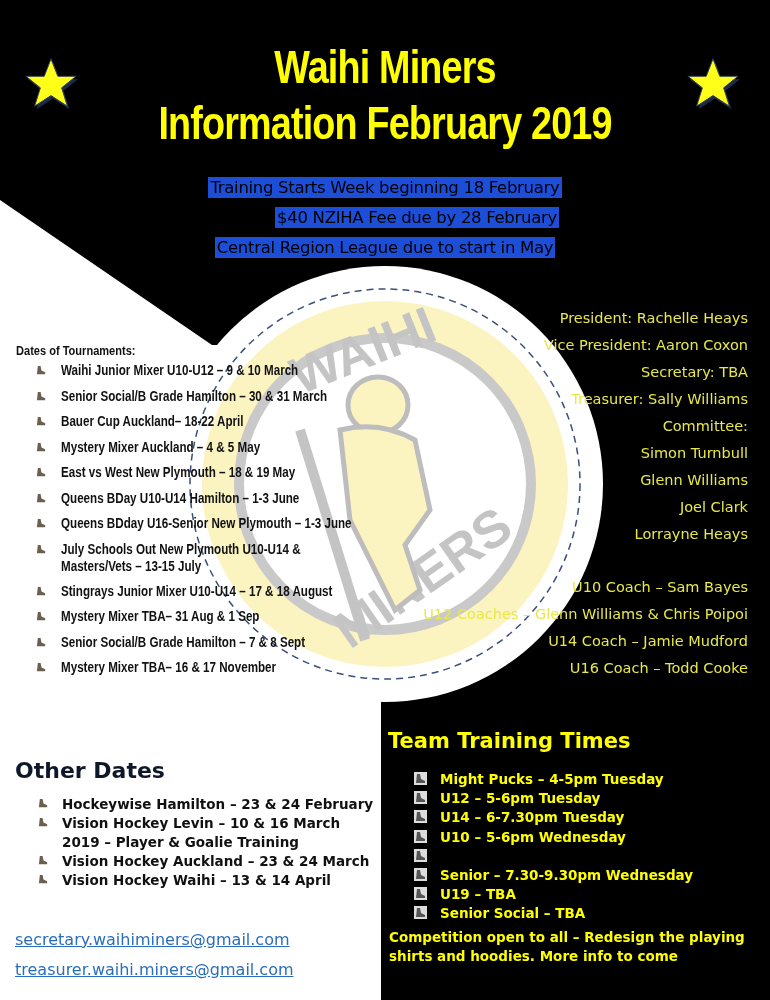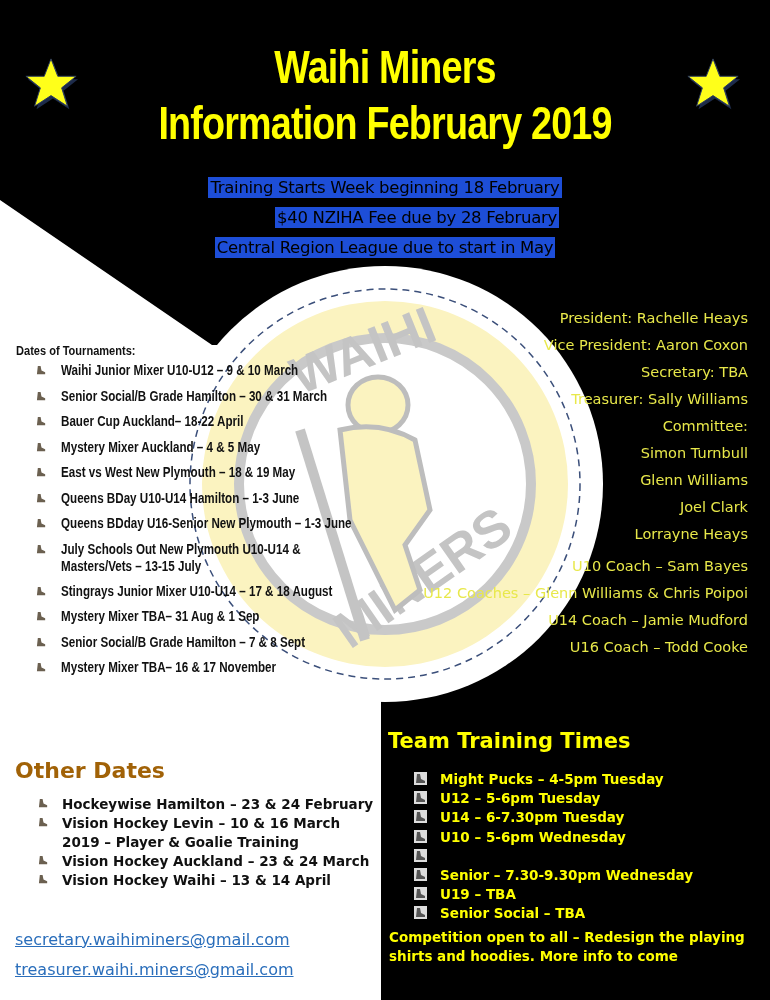--- a/index.html
+++ b/index.html
@@ -13,28 +13,28 @@
   .notice { left: 0; width: 770px; text-align: center; }
   .notice span { background: #1d4ed8; color: #000; font-family: "DejaVu Sans", sans-serif; font-size: 16.5px; padding: 1px 2px; letter-spacing: -0.3px; }
   .tour-h { left: 16px; top: 343px; font-family: "Liberation Sans", sans-serif; font-weight: bold; font-size: 13px; color: #111; transform: scaleX(0.85); transform-origin: left; }
   .tour-list { left: 36px; top: 362px; width: 340px; margin: 0; padding: 0; list-style: none; }
   .tour-list li { position: relative; padding-left: 25px; height: 25.5px; font-family: "Liberation Sans", sans-serif; font-weight: bold; font-size: 14px; color: #111; line-height: 17px; white-space: nowrap; }
   .tour-list li .t { display: inline-block; transform: scaleX(0.83); transform-origin: left; }
   .tour-list li.two { height: 42px; }
   .skate { position: absolute; left: 0; top: 3px; width: 11px; height: 11px; }
   .committee { right: 22px; top: 308px; text-align: right; color: #e8e84a; font-family: "DejaVu Sans", sans-serif; font-size: 14.5px; }
   .committee div { height: 27px; line-height: 20px; }
-  .coaches { right: 22px; top: 556px; text-align: right; color: #e8e84a; font-family: "DejaVu Sans", sans-serif; font-size: 14.5px; }
+  .coaches { right: 22px; top: 577px; text-align: right; color: #e8e84a; font-family: "DejaVu Sans", sans-serif; font-size: 14.5px; }
   .coaches div { height: 27px; line-height: 20px; }
   .ttt-h { left: 388px; top: 729px; color: #ffff00; font-family: "DejaVu Sans", sans-serif; font-weight: bold; font-size: 21px; }
   .ttt-list { left: 410px; top: 766px; margin: 4px; padding: 0; list-style: none; }
   .ttt-list li { position: relative; padding-left: 26px; height: 19.2px; color: #ffff00; font-family: "DejaVu Sans", sans-serif; font-weight: bold; font-size: 13.5px; line-height: 18px; white-space: nowrap; }
   .ttt-list .skatebox { position: absolute; left: 0; top: 2px; width: 13px; height: 13px; background: #ddd; }
   .comp { left: 389px; top: 928px; width: 370px; color: #ffff00; font-family: "DejaVu Sans", sans-serif; font-weight: bold; font-size: 13.5px; line-height: 19px; }
-  .od-h { left: 15px; top: 758px; color: #a16207; font-family: "DejaVu Sans", sans-serif; font-weight: bold; font-size: 22px; }
+  .od-h { left: 15px; top: 758px; color: #0f172a; font-family: "DejaVu Sans", sans-serif; font-weight: bold; font-size: 22px; }
   .od-list { left: 38px; top: 795px; margin: 0; padding: 0; list-style: none; }
   .od-list li { position: relative; padding-left: 24px; line-height: 19px; color: #111; font-family: "DejaVu Sans", sans-serif; font-weight: bold; font-size: 13.5px; white-space: nowrap; }
   .email { left: 15px; font-family: "DejaVu Sans", sans-serif; font-size: 16px; color: #2a6ebb; text-decoration: underline; }
 </style>
 </head>
 <body>
 
 <svg id="bg" viewBox="0 0 770 1000" xmlns="http://www.w3.org/2000/svg">
 
   <path d="M0,0 L770,0 L770,1000 L381,1000 L381,700 L0,700 Z" fill="#000"></path>

